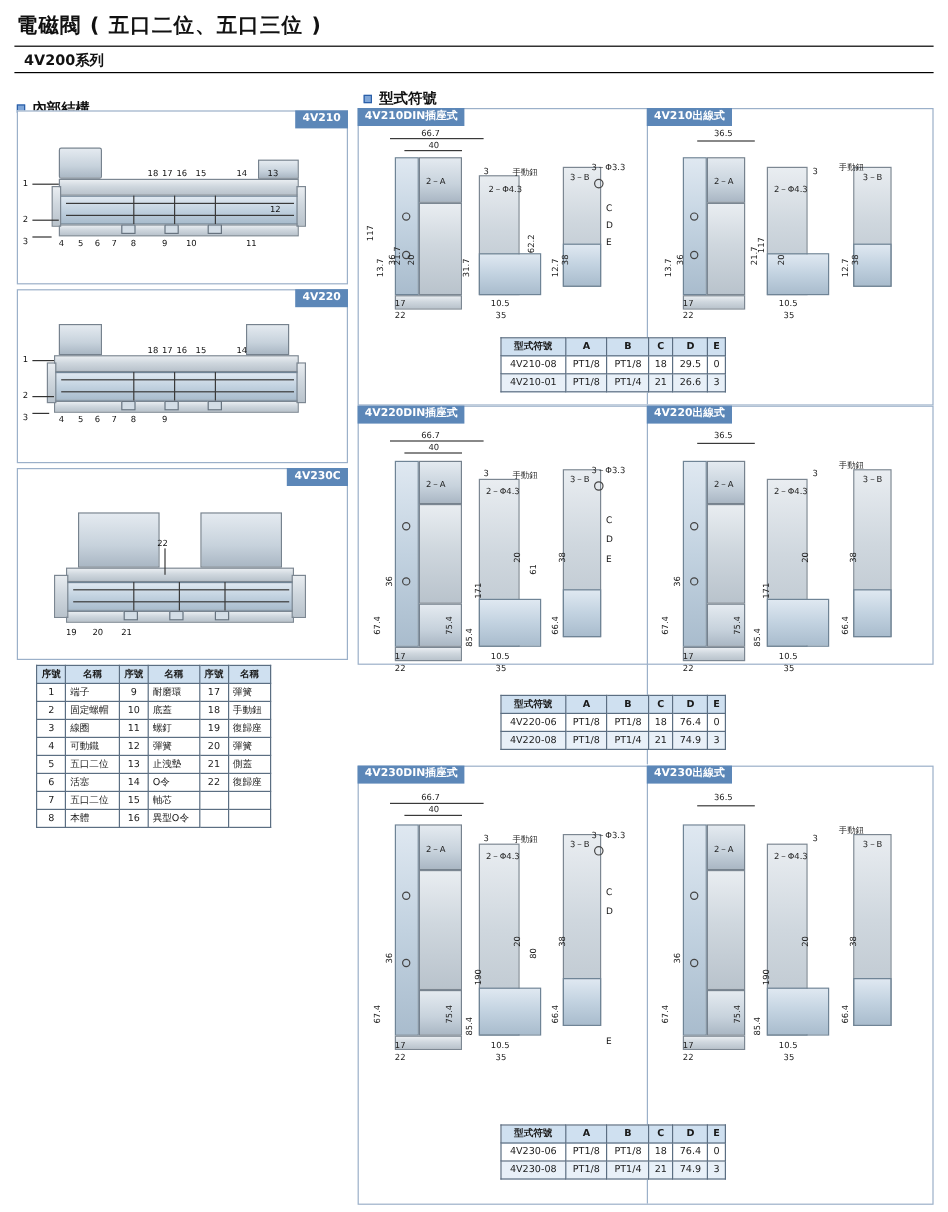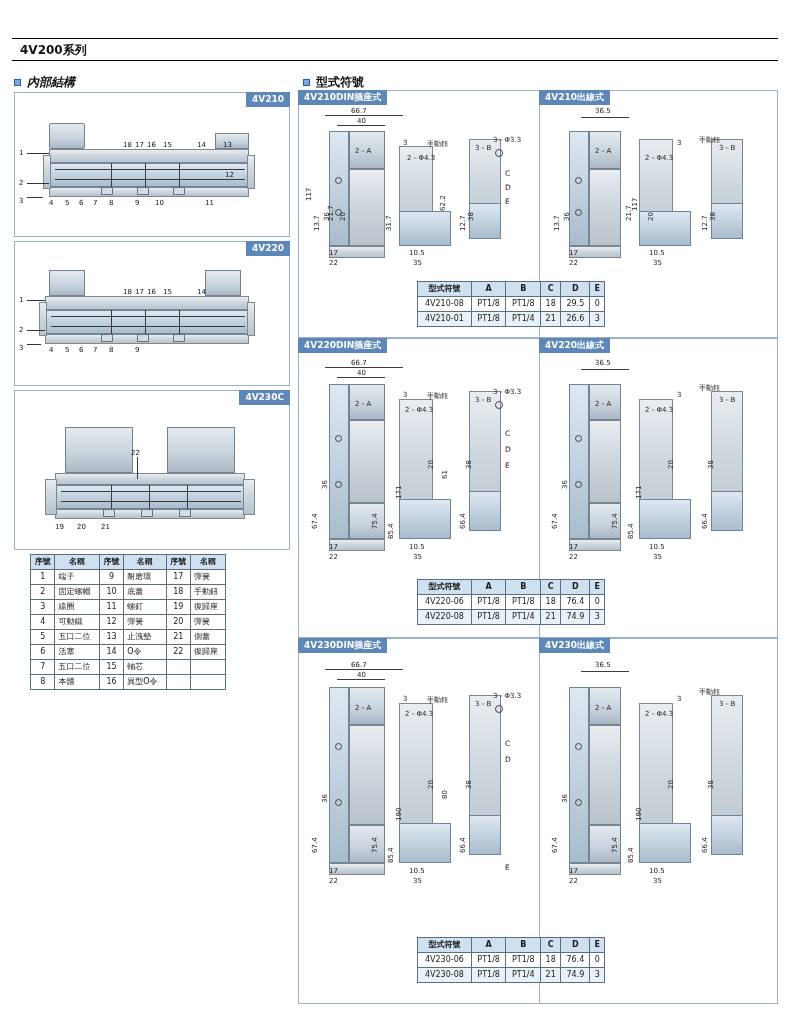--- a/index.html
+++ b/index.html
@@ -94,25 +94,26 @@
 
   .leader { position:absolute; background:#333; height:1px; }
   .circ { position:absolute; border:1px solid #444; border-radius:50%; }
   .portbox { position:absolute; border:1px solid #67737f; background:#d3dde6; }
 </style>
 </head>
 <body>
 
 <div class="page">
 
+  <div class="title">電磁閥 ( 五口二位、五口三位 )</div>
   <div class="title-rule"></div>
   <div class="subtitle">4V200系列</div>
   <div class="subtitle-rule"></div>
 
-  <div class="sec-head" style="left:14px; top:74px;font-style:italic;">
+  <div class="sec-head" style="left:14px; top:82px;">
     <span class="bullet"></span><span class="t">內部結構</span>
   </div>
   <div class="sec-head" style="left:303px; top:74px;">
     <span class="bullet"></span><span class="t">型式符號</span>
   </div>
 
   <div class="panel" style="left:14px; top:92px; width:276px; height:145px;">
     <div class="tab" style="right:-1px; top:-1px;">4V210</div>
 
     <div class="coil" style="left:34px; top:30px; width:36px; height:26px; border-radius:2px;"></div>
@@ -402,21 +403,21 @@
           <td>PT1/8</td>
           <td>PT1/4</td>
           <td>21</td>
           <td>26.6</td>
           <td>3</td>
         </tr>
       </tbody>
     </table>
   </div>
 
-  <div class="panel" style="left:298px; top:338px; width:480px; height:300px;">
+  <div class="panel" style="left:298px; top:338px; width:480px; height:216px;">
     <div class="ln lnv" style="left:240px; top:0px; height:298px; background:#9bb0c9;"></div>
     <div class="tab" style="left:-1px; top:-1px;">4V220DIN插座式</div>
     <div class="tab" style="left:240px; top:-1px;">4V220出線式</div>
 
     <div class="dim" style="left:52px; top:20px;">66.7</div>
     <div class="dim" style="left:58px; top:30px;">40</div>
     <div class="ln lnh" style="left:26px; top:28px; width:78px;"></div>
     <div class="ln lnh" style="left:38px; top:38px; width:48px;"></div>
 
     <div class="body-blue" style="left:30px; top:45px; width:20px; height:155px;"></div>

